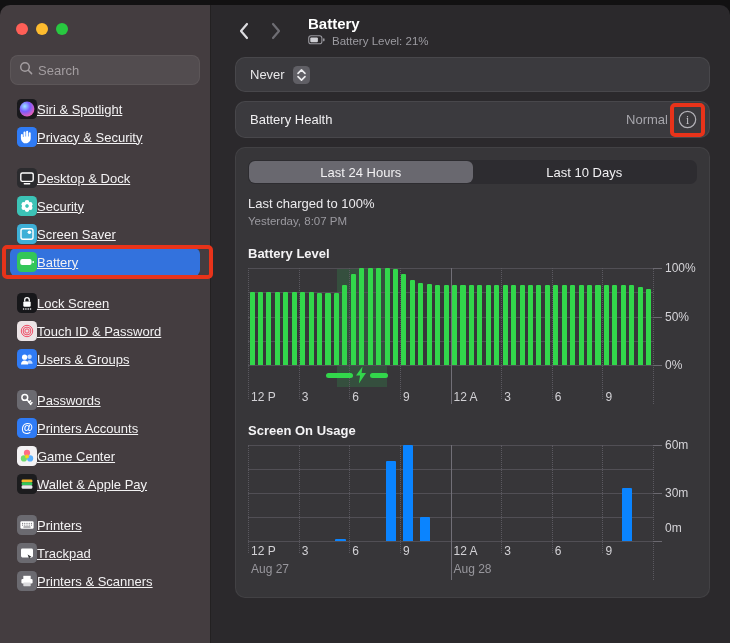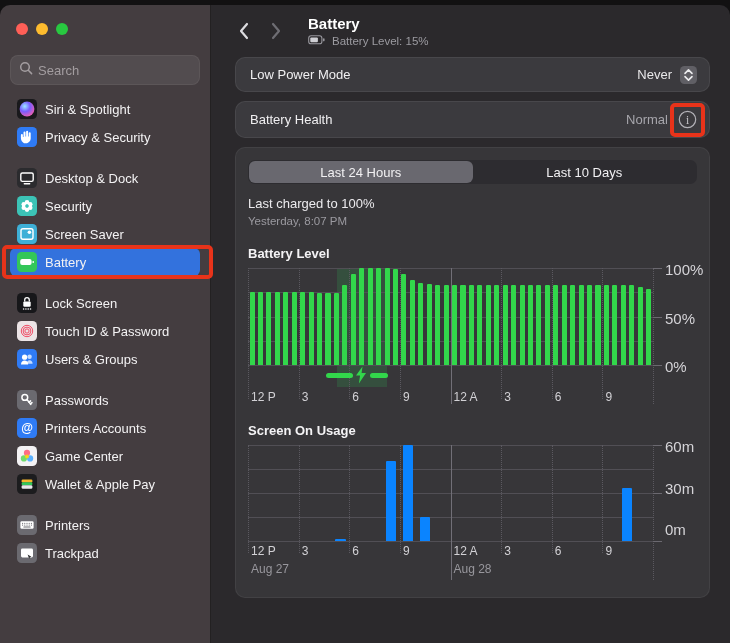--- a/index.html
+++ b/index.html
@@ -18,22 +18,22 @@
   .dot { width:12px; height:12px; border-radius:50%; }
   .dot.red { background:#ff5f57; } .dot.yellow { background:#febc2e; } .dot.green { background:#28c840; }
   #search { margin:20px 10px 0 10px; height:30px; border-radius:8px;
             background:rgba(255,255,255,0.08); border:1px solid rgba(255,255,255,0.06);
             display:flex; align-items:center; padding:0 8px; gap:5px; }
   #search input { background:transparent; border:none; outline:none; color:#e8e6e7;
                   font-size:13px; width:150px; font-family:inherit; }
   #search input::placeholder { color:#a39da0; }
   #nav { padding:10px 10px 0 10px; }
   .nav-group { margin-bottom:13px; }
-  .nav-item { position:relative; display:flex; align-items:center; gap:8px; height:28px;
-              padding:0 7px; border-radius:6px; color:#f3f2f3; font-size:13px; }
+  .nav-item { position:relative; display:flex; align-items:center; gap:0; height:28px;
+              padding:0 7px; border-radius:6px; color:#f3f2f3; font-size:13px;text-decoration:underline; }
   .nav-item.selected { background:#3372dd; }
   .nav-ic { width:20px; height:20px; border-radius:4.5px; flex:0 0 20px;
             display:flex; align-items:center; justify-content:center; overflow:hidden; }
   .nav-ic svg { display:block; }
 
   
   .annotation { position:absolute; border:4px solid #e8331a; border-radius:5px;
                 pointer-events:none; z-index:30; }
 
   
@@ -72,21 +72,21 @@
   .chart-plot { position:absolute; left:0; top:0; right:0; }
   .hline { position:absolute; left:0; right:0; height:1px; background:#514f55; }
   .vline { position:absolute; width:1px; top:0; border-left:1px dotted #5b5960; }
   .vline.strong { border-left:1px solid #716f77; }
   .bar { position:absolute; bottom:0; border-radius:1px 1px 0 0; }
   .band { position:absolute; top:0; background:rgba(48,209,88,0.17); }
   .dash { position:absolute; height:5px; border-radius:2.5px; background:#32d74b; }
   .bolt { position:absolute; }
   .xlab { position:absolute; color:#d2d1d5; font-size:12px; white-space:nowrap; }
   .dlab { position:absolute; color:#98979d; font-size:12px; white-space:nowrap; }
-  .ylab { position:absolute; color:#d5d4d8; font-size:15px; left:calc(100% + 12px); }
+  .ylab { position:absolute; color:#d5d4d8; font-size:12px; left:calc(100% + 12px); }
   .ytick { position:absolute; left:100%; width:9px; height:1px; background:#6b6970; }
 
   #footer { position:absolute; right:15px; bottom:9px; display:flex; align-items:center; gap:14px; }
   #options-btn { height:23px; padding:0 13px; border-radius:5.5px; background:#5c5b61;
                  color:#f1f0f2; font-size:13px; display:flex; align-items:center;
                  border:none; font-family:inherit; }
   #help-btn { width:23px; height:23px; border-radius:50%; background:#5c5b61; color:#dddce0;
               font-size:13px; font-weight:bold; display:flex; align-items:center;
               justify-content:center; border:none; font-family:inherit; }
 </style>
@@ -292,20 +292,30 @@
               <span>Printers</span>
             </div>
             <div class="nav-item">
               <span class="nav-ic" style="background: rgb(107, 106, 112);">
                 <svg xmlns="http://www.w3.org/2000/svg" width="20" height="20" viewBox="0 0 20 20">
                   <rect x="4" y="5.6" width="12" height="8.8" rx="1.4" fill="#fff"></rect>
                   <path d="M12.2 15.8 l-1.6-4.4 3.8 2.4 -1.5 0.4z" fill="#2b2b2e"></path>
                 </svg>
               </span>
               <span>Trackpad</span>
+            </div>
+            <div class="nav-item">
+              <span class="nav-ic" style="background: rgb(107, 106, 112);">
+                <svg xmlns="http://www.w3.org/2000/svg" width="20" height="20" viewBox="0 0 20 20">
+                  <rect x="6.3" y="4.8" width="7.4" height="3.2" fill="#fff"></rect>
+                  <rect x="4.4" y="8" width="11.2" height="4.6" rx="1.1" fill="#fff"></rect>
+                  <rect x="6.3" y="11.4" width="7.4" height="3.8" rx="0.6" fill="#d9d9dc"></rect>
+                </svg>
+              </span>
+              <span>Printers &amp; Scanners</span>
             </div>
           </div>
         </nav>
     </aside>
 
     <section id="main">
       <div id="hdr">
         <span id="back-btn">
           <svg width="14" height="20" viewBox="0 0 14 20">
               <path d="M10 3 L4 10 L10 17" fill="none" stroke="#dcdbdf" stroke-width="2.2" stroke-linecap="round" stroke-linejoin="round"></path>
@@ -318,26 +328,25 @@
         </span>
         <div id="hdr-title">Battery</div>
         <div id="hdr-sub">
           <span>
             <svg width="18" height="10" viewBox="0 0 18 10">
                 <rect x="0.7" y="0.8" width="13.2" height="8" rx="2.4" fill="none" stroke="#98979d" stroke-width="1.1"></rect>
                 <rect x="2.3" y="2.4" width="7.6" height="4.8" rx="1" fill="#cfcfd4"></rect>
                 <rect x="15" y="3.2" width="1.6" height="3.2" rx="0.8" fill="#98979d"></rect>
               </svg>
           </span>
-          <span>Battery Level: 15%</span>
+          <span>Battery Level: 21%</span>
         </div>
       </div>
 
       <div class="setting-row" id="lpm-row">
-        <span class="row-label">Low Power Mode</span>
         <span class="row-value">Never</span>
         <span class="stepper">
           <svg width="13" height="14" viewBox="0 0 13 14">
               <path d="M3 5.4 L6.5 1.9 L10 5.4" fill="none" stroke="#ececee" stroke-width="1.6" stroke-linecap="round" stroke-linejoin="round"></path>
               <path d="M3 8.6 L6.5 12.1 L10 8.6" fill="none" stroke="#ececee" stroke-width="1.6" stroke-linecap="round" stroke-linejoin="round"></path>
             </svg>
         </span>
       </div>
 
       <div class="setting-row">
@@ -476,21 +485,21 @@
             <div class="xlab" style="left: calc(25% + 3px); top: 99px;">6</div>
             <div class="xlab" style="left: calc(37.5% + 3px); top: 99px;">9</div>
             <div class="xlab" style="left: calc(50% + 3px); top: 99px;">12 A</div>
             <div class="xlab" style="left: calc(62.5% + 3px); top: 99px;">3</div>
             <div class="xlab" style="left: calc(75% + 3px); top: 99px;">6</div>
             <div class="xlab" style="left: calc(87.5% + 3px); top: 99px;">9</div>
             <div class="dlab" style="left: calc(0% + 3px); top: 117px;">Aug 27</div>
             <div class="dlab" style="left: calc(50% + 3px); top: 117px;">Aug 28</div>
             <div class="ylab" style="top: -7px;">60m</div>
             <div class="ytick" style="top: 0px;"></div>
-            <div class="ylab" style="top: 35px;">30m</div>
+            <div class="ylab" style="top: 41px;">30m</div>
             <div class="ytick" style="top: 48px;"></div>
             <div class="ylab" style="top: 76px;">0m</div>
             <div class="ytick" style="top: 96px;"></div>
           </div>
       </div>
 
     </section>
   </div>
 </div>
 

